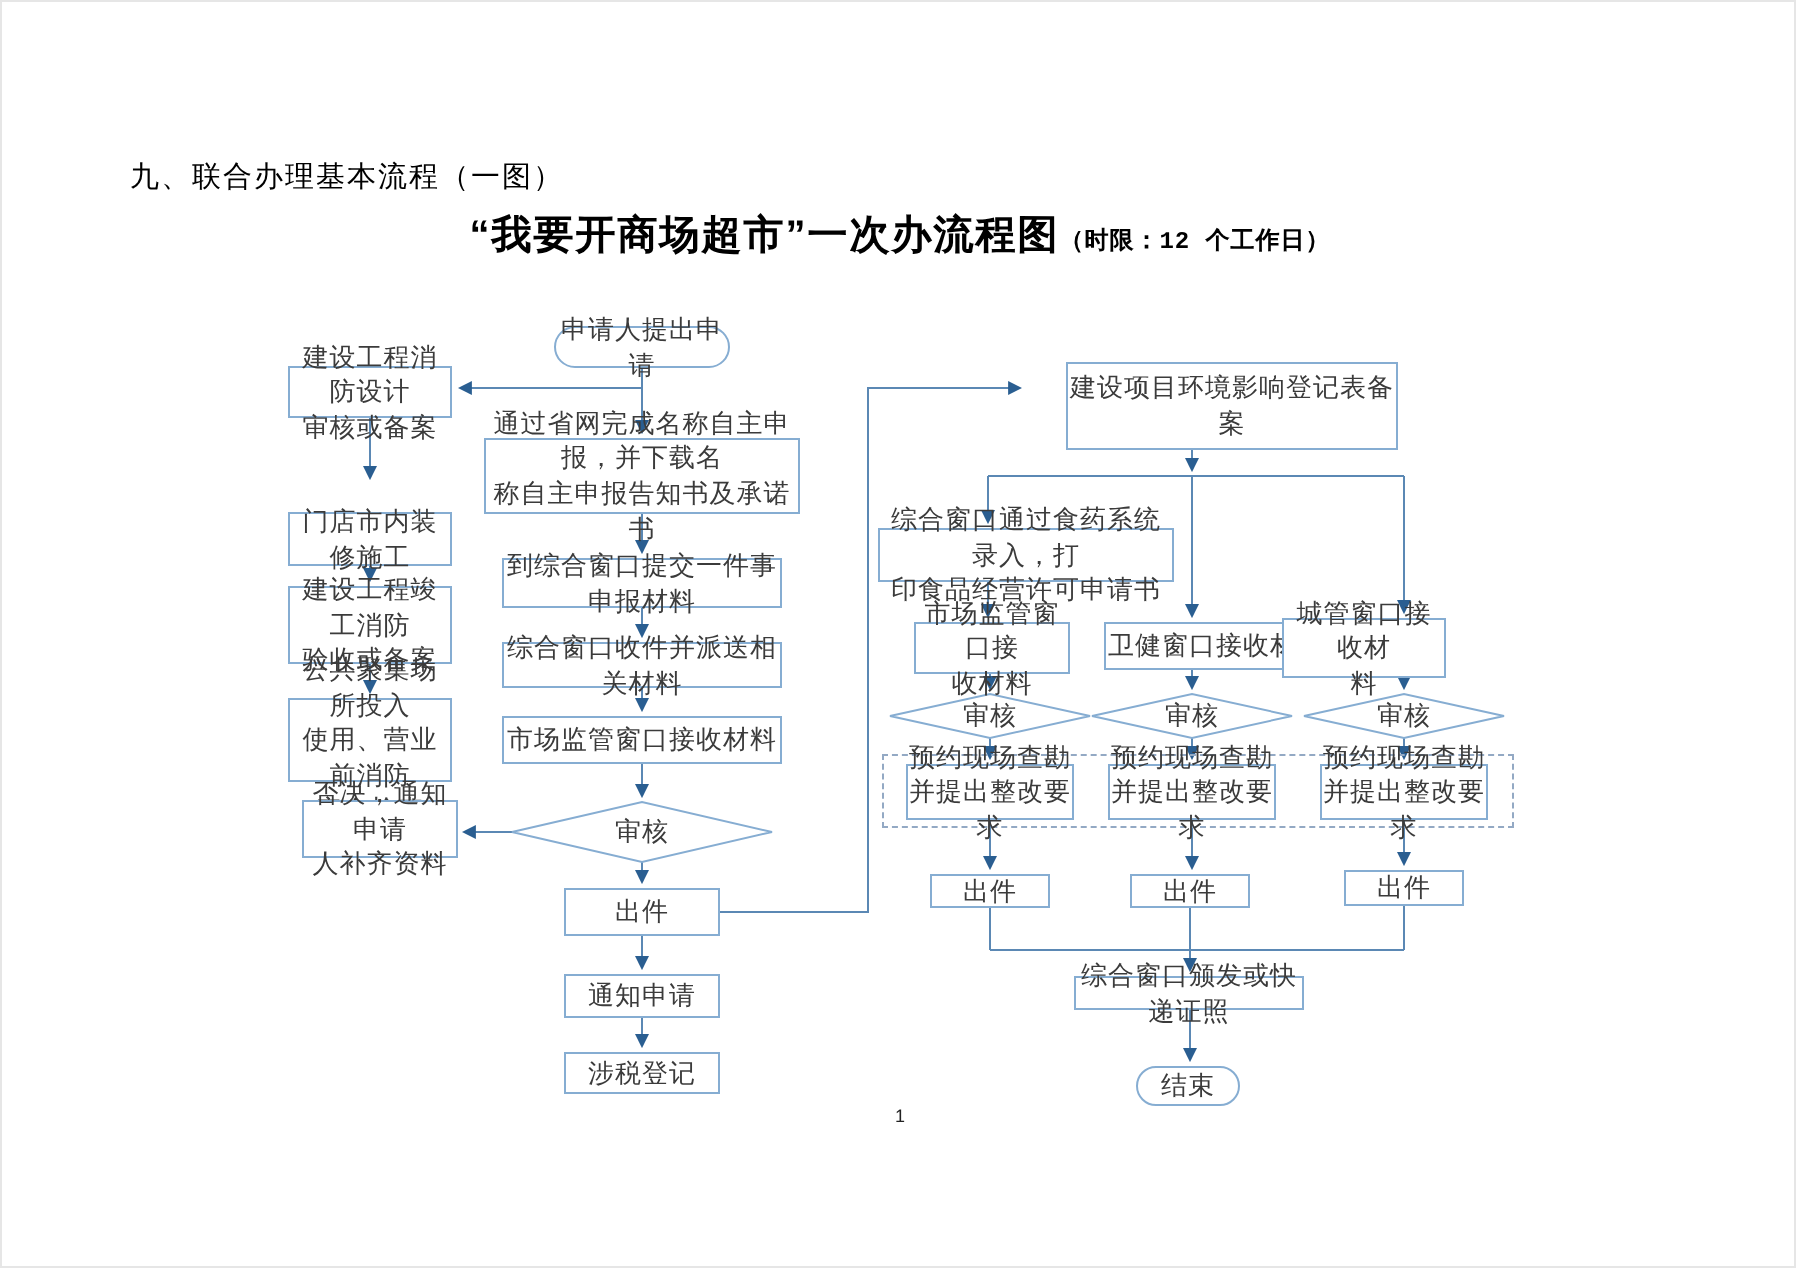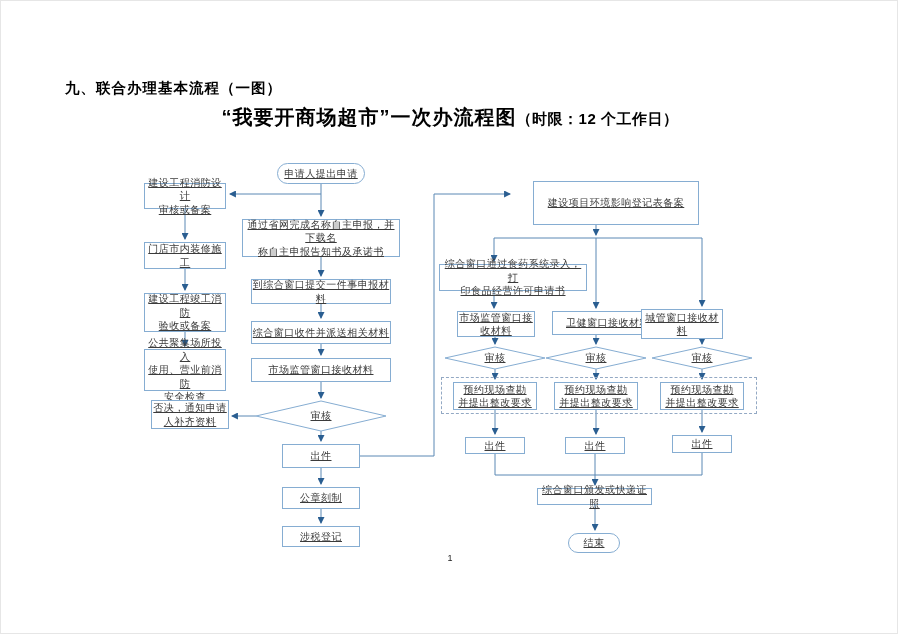--- a/index.html
+++ b/index.html
@@ -4,42 +4,41 @@
 <style>
   html,body{margin:0;padding:0;background:#fff;}
   .page{
     position:relative;width:896px;height:632px;
     background:#ffffff;border:1px solid #e6e6e6;overflow:hidden;
     font-family:"Liberation Serif","DejaVu Serif",serif;
   }
   .section-title{
     position:absolute;left:64px;top:78px;
     font-family:"Liberation Sans","DejaVu Sans",sans-serif;
-    font-size:14.5px;font-weight:bold;color:#000;letter-spacing:1px;
+    font-size:14.5px;font-weight:normal;color:#000;letter-spacing:1px;
   }
   .flow-title-row{
     position:absolute;left:0;top:103px;width:898px;text-align:center;
     color:#000;white-space:nowrap;
   }
   .flow-title-main{
     font-family:"Liberation Sans","DejaVu Sans",sans-serif;
     font-size:20px;font-weight:bold;letter-spacing:1px;margin-top:20px;
   }
   .flow-title-note{
-    font-family:Liberation Sans, sans-serif;
-    font-size:15px;font-weight:bold;letter-spacing:0.5px;
+    font-family:Liberation Mono, monospace;
+    font-size:12px;font-weight:bold;letter-spacing:0.5px;
   }
   .wires{position:absolute;left:0;top:0;z-index:1;}
   .node{
     position:absolute;z-index:2;box-sizing:border-box;
     display:flex;align-items:center;justify-content:center;
     text-align:center;background:#fff;border:1px solid #86add2;
-    font-size:10px;line-height:1.35;color:#3b3b3b;letter-spacing:0.5px;
+    font-size:13px;line-height:1.35;color:#3b3b3b;letter-spacing:0.5px;
     white-space:pre-line;
-    text-decoration:underline;
   }
   .oval{border-radius:12px;}
   .dlabel{background:transparent;border:none;z-index:3;text-align:right;}
   .dashed-zone{
     position:absolute;z-index:1;box-sizing:border-box;
     border:1px dashed #93a9c4;background:transparent;
   }
   .page-number{
     position:absolute;left:440px;top:552px;width:18px;text-align:center;
     font-size:9px;color:#222;z-index:2;
@@ -119,26 +118,26 @@
   </svg>
 
   <div class="node oval" style="left:276px;top:162px;width:88px;height:21px">申请人提出申请</div>
   <div class="node" style="left:241px;top:218px;width:158px;height:38px">通过省网完成名称自主申报，并下载名
 称自主申报告知书及承诺书</div>
   <div class="node" style="left:250px;top:278px;width:140px;height:25px">到综合窗口提交一件事申报材料</div>
   <div class="node" style="left:250px;top:320px;width:140px;height:23px">综合窗口收件并派送相关材料</div>
   <div class="node" style="left:250px;top:357px;width:140px;height:24px">市场监管窗口接收材料</div>
   <div class="node dlabel" style="left:270px;top:405px;width:100px;height:20px">审核</div>
   <div class="node" style="left:281px;top:443px;width:78px;height:24px">出件</div>
-  <div class="node" style="left:281px;top:486px;width:78px;height:22px">公章刻制</div>
+  <div class="node" style="left:281px;top:486px;width:78px;height:22px">通知申请</div>
   <div class="node" style="left:281px;top:525px;width:78px;height:21px">涉税登记</div>
 
   <div class="node" style="left:143px;top:182px;width:82px;height:26px">建设工程消防设计
 审核或备案</div>
-  <div class="node" style="left:143px;top:241px;width:82px;height:27px">门店市内装修施工</div>
+  <div class="node" style="left:143px;top:255px;width:82px;height:27px">门店市内装修施工</div>
   <div class="node" style="left:143px;top:292px;width:82px;height:39px">建设工程竣工消防
 验收或备案</div>
   <div class="node" style="left:143px;top:348px;width:82px;height:42px">公共聚集场所投入
 使用、营业前消防
 安全检查</div>
   <div class="node" style="left:150px;top:399px;width:78px;height:29px">否决，通知申请
 人补齐资料</div>
 
   <div class="node" style="left:532px;top:180px;width:166px;height:44px">建设项目环境影响登记表备案</div>
   <div class="node" style="left:438px;top:263px;width:148px;height:27px">综合窗口通过食药系统录入，打

